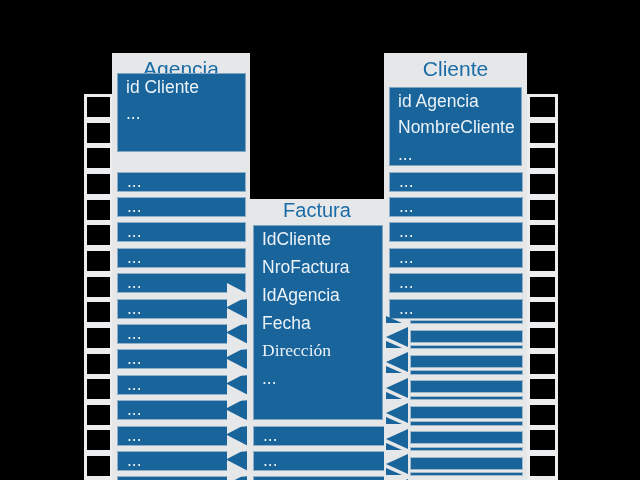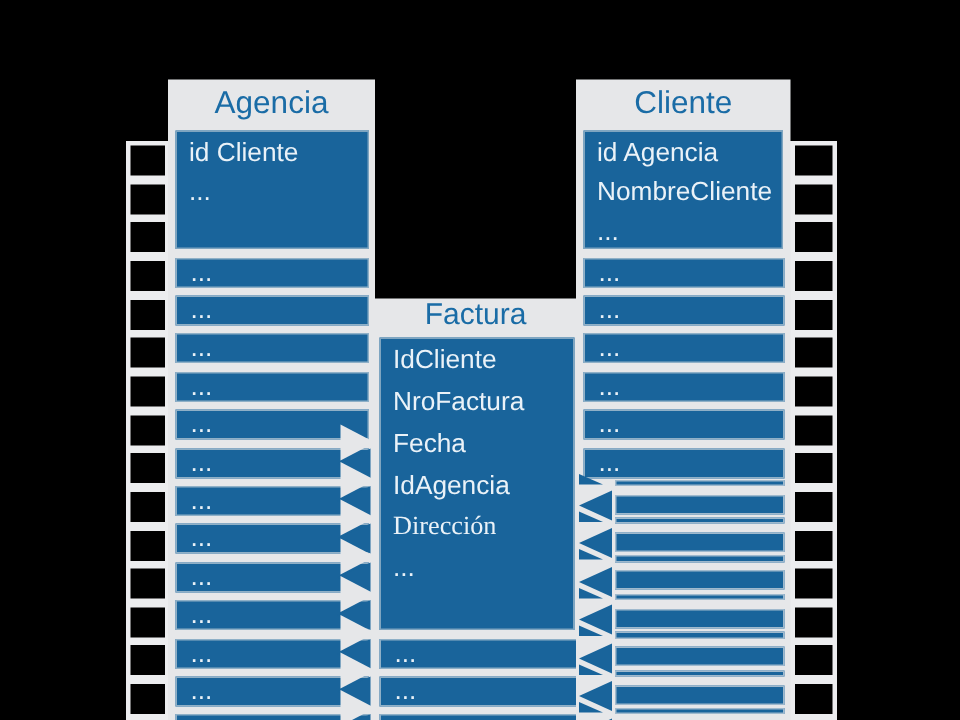--- a/index.html
+++ b/index.html
@@ -52,21 +52,21 @@
       <div class="cell" style="left:3.5px;top:233.8px;width:25px;height:20px;"></div>
       <div class="cell" style="left:3.5px;top:259.5px;width:25px;height:20px;"></div>
       <div class="cell" style="left:3.5px;top:285.1px;width:25px;height:20px;"></div>
       <div class="cell" style="left:3.5px;top:310.8px;width:25px;height:20px;"></div>
       <div class="cell" style="left:3.5px;top:336.4px;width:25px;height:20px;"></div>
       <div class="cell" style="left:3.5px;top:362.1px;width:25px;height:20px;"></div>
     </div>
 
   <section class="panel" id="panel-cliente" style="left:112px;top:53px;width:138px;height:427px;">
     <div class="ttl" style="top:4px;">Agencia</div>
-    <div class="attrbox" id="attrs-cliente" style="left:5px;top:34px;width:129px;height:79px;">
+    <div class="attrbox" id="attrs-cliente" style="left:5px;top:20px;width:129px;height:79px;">
         <div class="fld" style="line-height:26.3px;">id Cliente</div>
         <div class="fld" style="line-height:26.3px;">...</div>
       </div>
   <div class="row" style="left:5px;top:118.5px;width:129px;height:20px;">...</div>
       <div class="row" style="left:5px;top:143.9px;width:129px;height:20px;">...</div>
       <div class="row" style="left:5px;top:169.3px;width:129px;height:20px;">...</div>
       <div class="row" style="left:5px;top:194.7px;width:129px;height:20px;">...</div>
       <div class="row" style="left:5px;top:220.1px;width:129px;height:20px;">...</div>
       <div class="row" style="left:5px;top:245.5px;width:129px;height:20px;">...</div>
       <div class="row" style="left:5px;top:270.9px;width:129px;height:20px;">...</div>
@@ -76,22 +76,22 @@
       <div class="row" style="left:5px;top:372.5px;width:129px;height:20px;">...</div>
       <div class="row" style="left:5px;top:397.9px;width:129px;height:20px;">...</div>
       <div class="row" style="left:5px;top:423.3px;width:129px;height:20px;">...</div>
     </section>
 
   <section class="panel" id="panel-factura" style="left:249px;top:199px;width:136px;height:281px;">
     <div class="ttl" style="top:0px;font-size:20px;">Factura</div>
     <div class="attrbox" id="attrs-factura" style="left:4px;top:26px;width:130px;height:195px;">
         <div class="fld" style="line-height:27.85px;">IdCliente</div>
         <div class="fld" style="line-height:27.85px;">NroFactura</div>
+        <div class="fld" style="line-height:27.85px;">IdAgencia</div>
         <div class="fld" style="line-height:27.85px;">Fecha</div>
-        <div class="fld" style="line-height:27.85px;">IdAgencia</div>
         <div class="fld" style="line-height:27.85px;font-family:Liberation Serif, serif;">Dirección</div>
         <div class="fld" style="line-height:27.85px;">...</div>
       </div>
   <div class="row" style="left:4px;top:226.5px;width:132px;height:20px;">...</div>
       <div class="row" style="left:4px;top:251.9px;width:132px;height:20px;">...</div>
       <div class="row" style="left:4px;top:277.3px;width:132px;height:20px;">...</div>
     </section>
 
   <section class="panel" id="panel-agencia" style="left:384px;top:53px;width:143px;height:427px;">
     <div class="ttl" style="top:4px;">Cliente</div>

